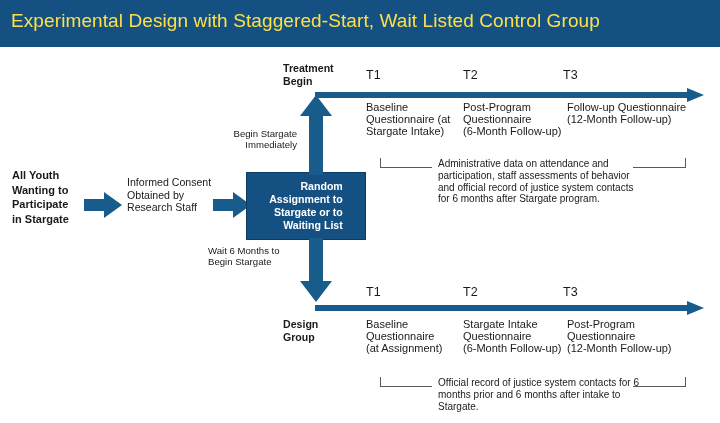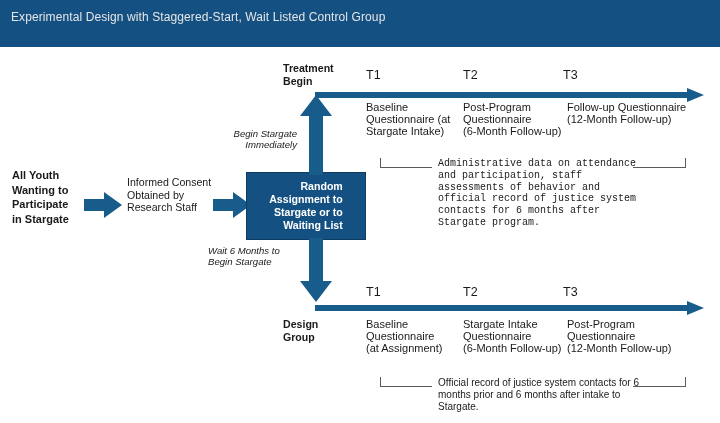--- a/index.html
+++ b/index.html
@@ -21,36 +21,36 @@
   
   #title-bar {
     position: absolute;
     left: 0; top: 0;
     width: 720px; height: 47px;
     background: #145182;
   }
   #title-text {
     position: absolute;
     left: 11px; top: 10px;
-    font-size: 12px;
-    color: #e5e5e5;
+    font-size: 19px;
+    color: #fde047;
     letter-spacing: 0.1px;
     white-space: nowrap;
   }
 
   
   .txt {
     position: absolute;
     font-size: 10.5px;
     color: #1a1a1a;
     line-height: 12.4px;
     white-space: pre-line;
   }
   .txt.bold { font-weight: bold; }
-  .txt.right { text-align: right; font-style: italic; }
+  .txt.right { text-align: right; }
 
   
   #start-label {
     left: 12px; top: 168px;
     width: 110px;
     font-size: 11px;
     font-weight: bold;
     line-height: 14.5px;
   }
   #consent-label {
@@ -253,21 +253,21 @@
     font-size: 10px;
     color: #1a1a1a;
     line-height: 11.8px;
     white-space: pre-line;
   }
 
   #note-admin { left: 380px; top: 158px; width: 306px; }
   #note-admin .brk-left-h { width: 52px; }
   #note-admin .brk-right { left: 305px; }
   #note-admin .brk-right-h { left: 253px; width: 52px; }
-  #note-admin .note-text { left: 58px; top: 0; width: 200px; font-family: Liberation Mono, monospace; }
+  #note-admin .note-text { left: 58px; top: 0; width: 200px; }
 
   #note-official { left: 380px; top: 377px; width: 306px; }
   #note-official .brk-left-h { width: 52px; }
   #note-official .brk-right { left: 305px; }
   #note-official .brk-right-h { left: 253px; width: 52px; }
   #note-official .note-text { left: 58px; top: 0; width: 210px; }
 </style>
 </head>
 <body>
 

